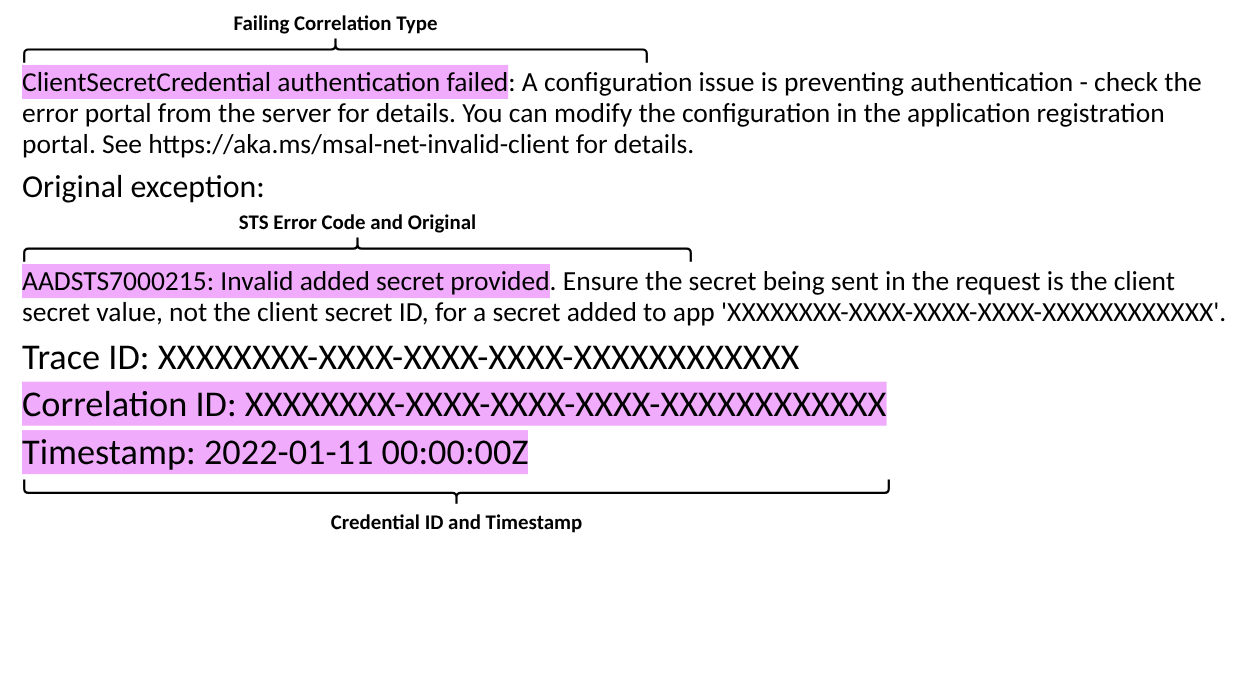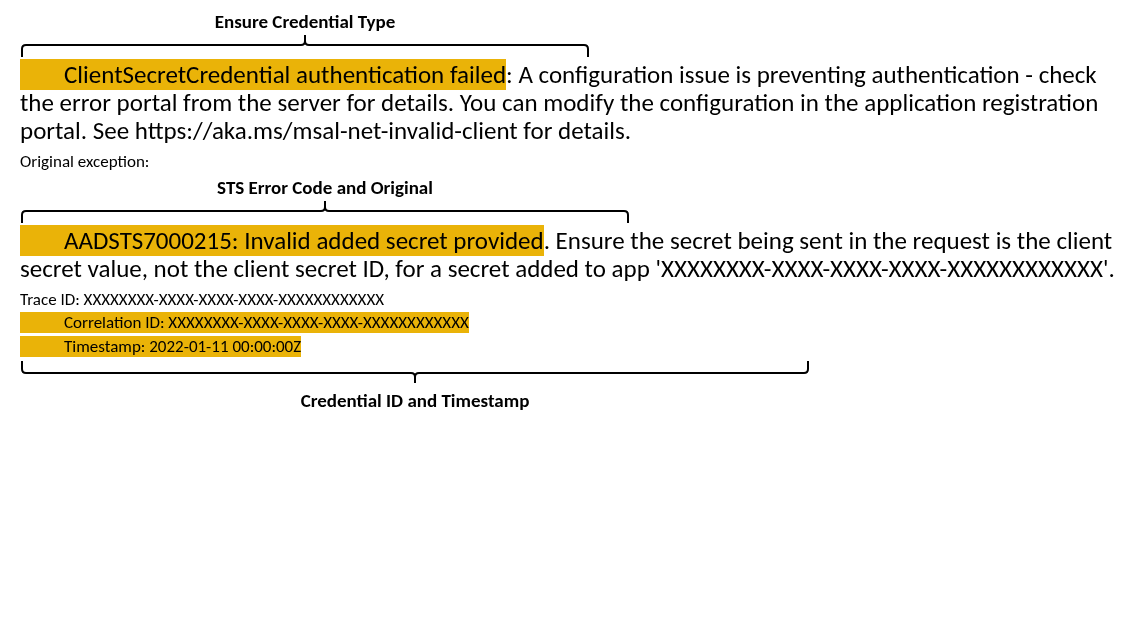--- a/index.html
+++ b/index.html
@@ -30,37 +30,36 @@
     position: relative;
     height: 26px;
   }
   .msg {
     font-size: 25px;
     line-height: 1.12;
     margin: 2px 0 6px 0;
     font-weight: 400;
   }
   .hl {
-    background: #eab308;
-    padding-left: 44px;
+    background: #f0abfc;
   }
   .sub {
-    font-size: 17px;
+    font-size: 29px;
     margin: 4px 0;
   }
   .row {
-    font-size: 17px;
+    font-size: 33px;
     margin: 2px 0;
     line-height: 1.25;
   }
 </style>
 </head>
 <body>
 
-<div class="annot-label" style="width:570px;">Ensure Credential Type</div>
+<div class="annot-label" style="width:570px;">Failing Correlation Type</div>
 <div class="bracket-top" style="width:570px;">
   <svg width="570" height="26">
     <path d="M2 24 L2 16 Q2 12 6 12 L281 12 Q285 12 285 8 L285 2 L285 8 Q285 12 289 12 L564 12 Q568 12 568 16 L568 24" fill="none" stroke="#000" stroke-width="2"></path>
   </svg>
 </div>
 
 <p class="msg">
   <span class="hl">ClientSecretCredential authentication failed</span><span>: A configuration issue is preventing authentication - check the error portal from the server for details. You can modify the configuration in the application registration portal. See https://aka.ms/msal-net-invalid-client for details.</span>
 </p>
 

